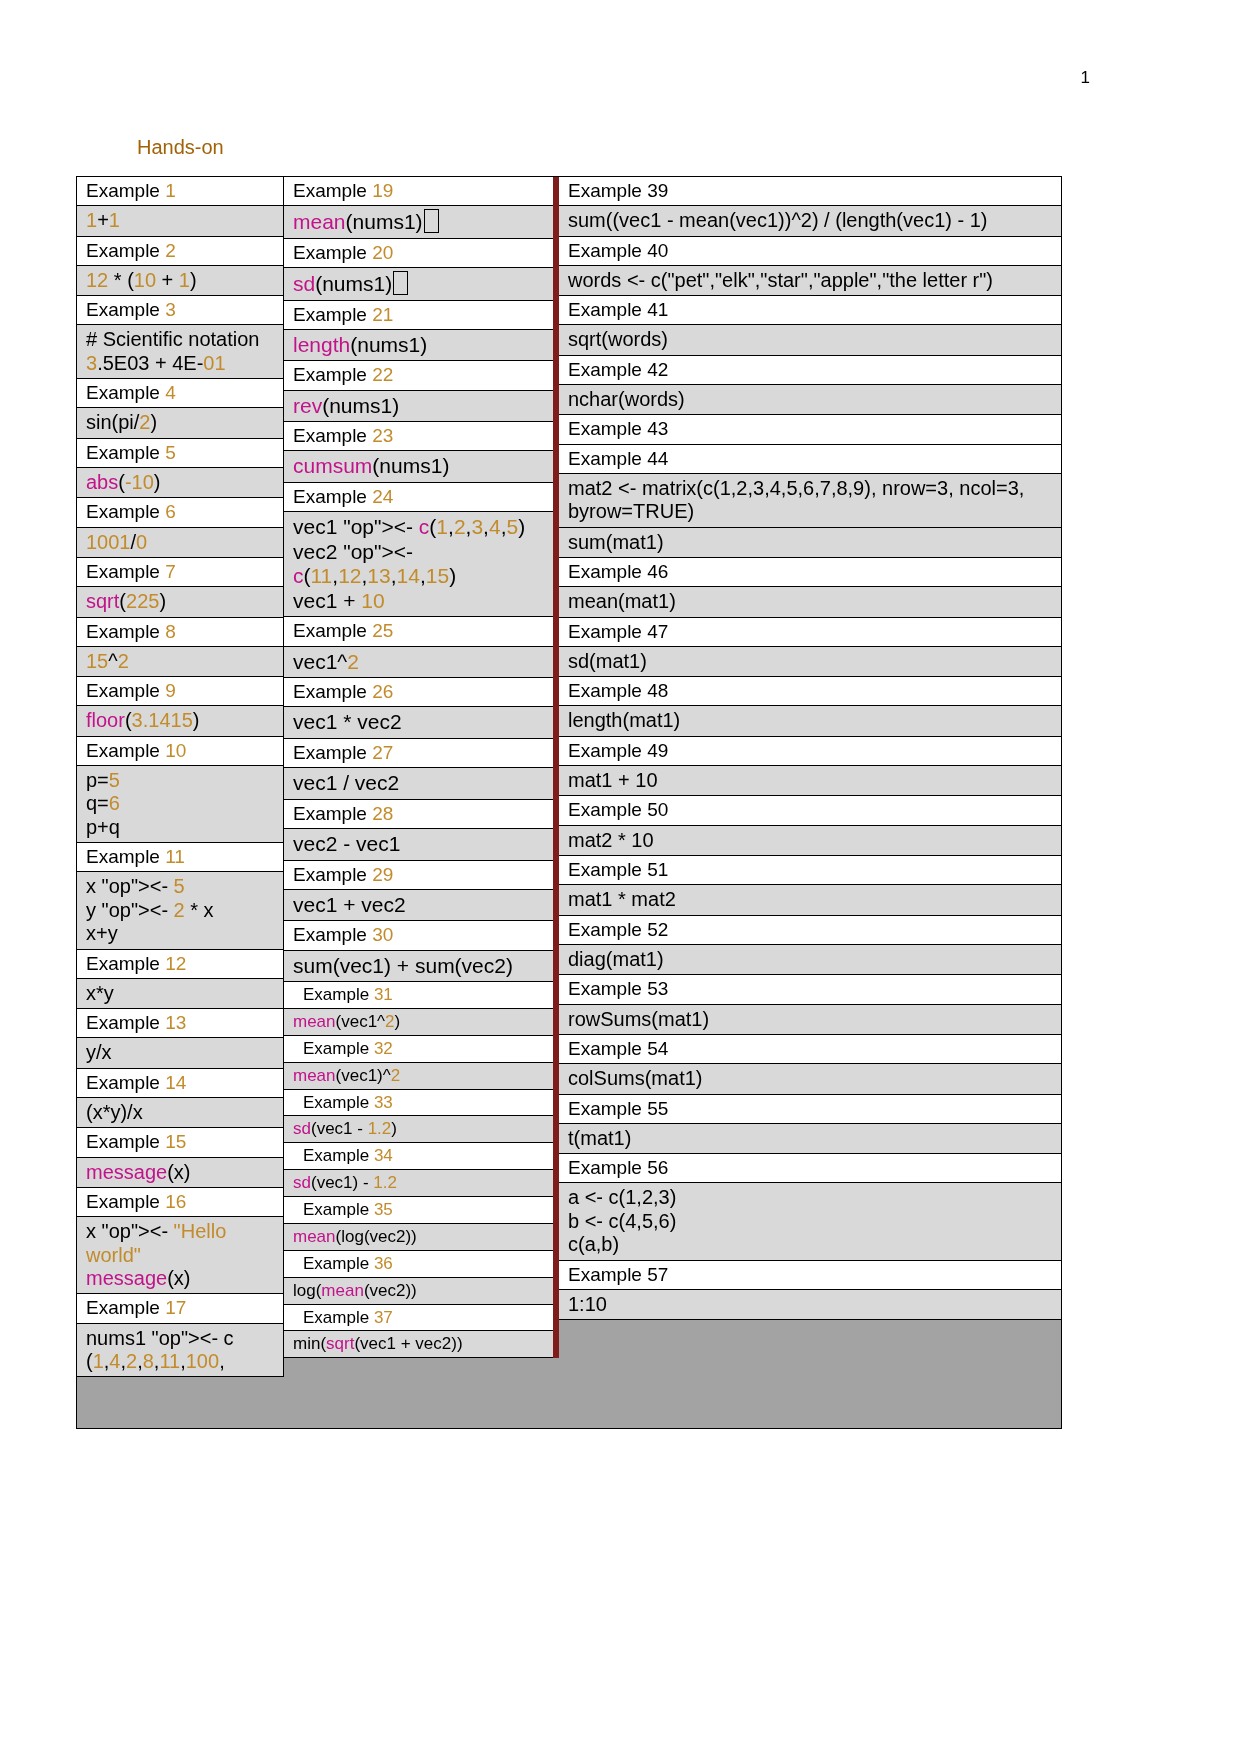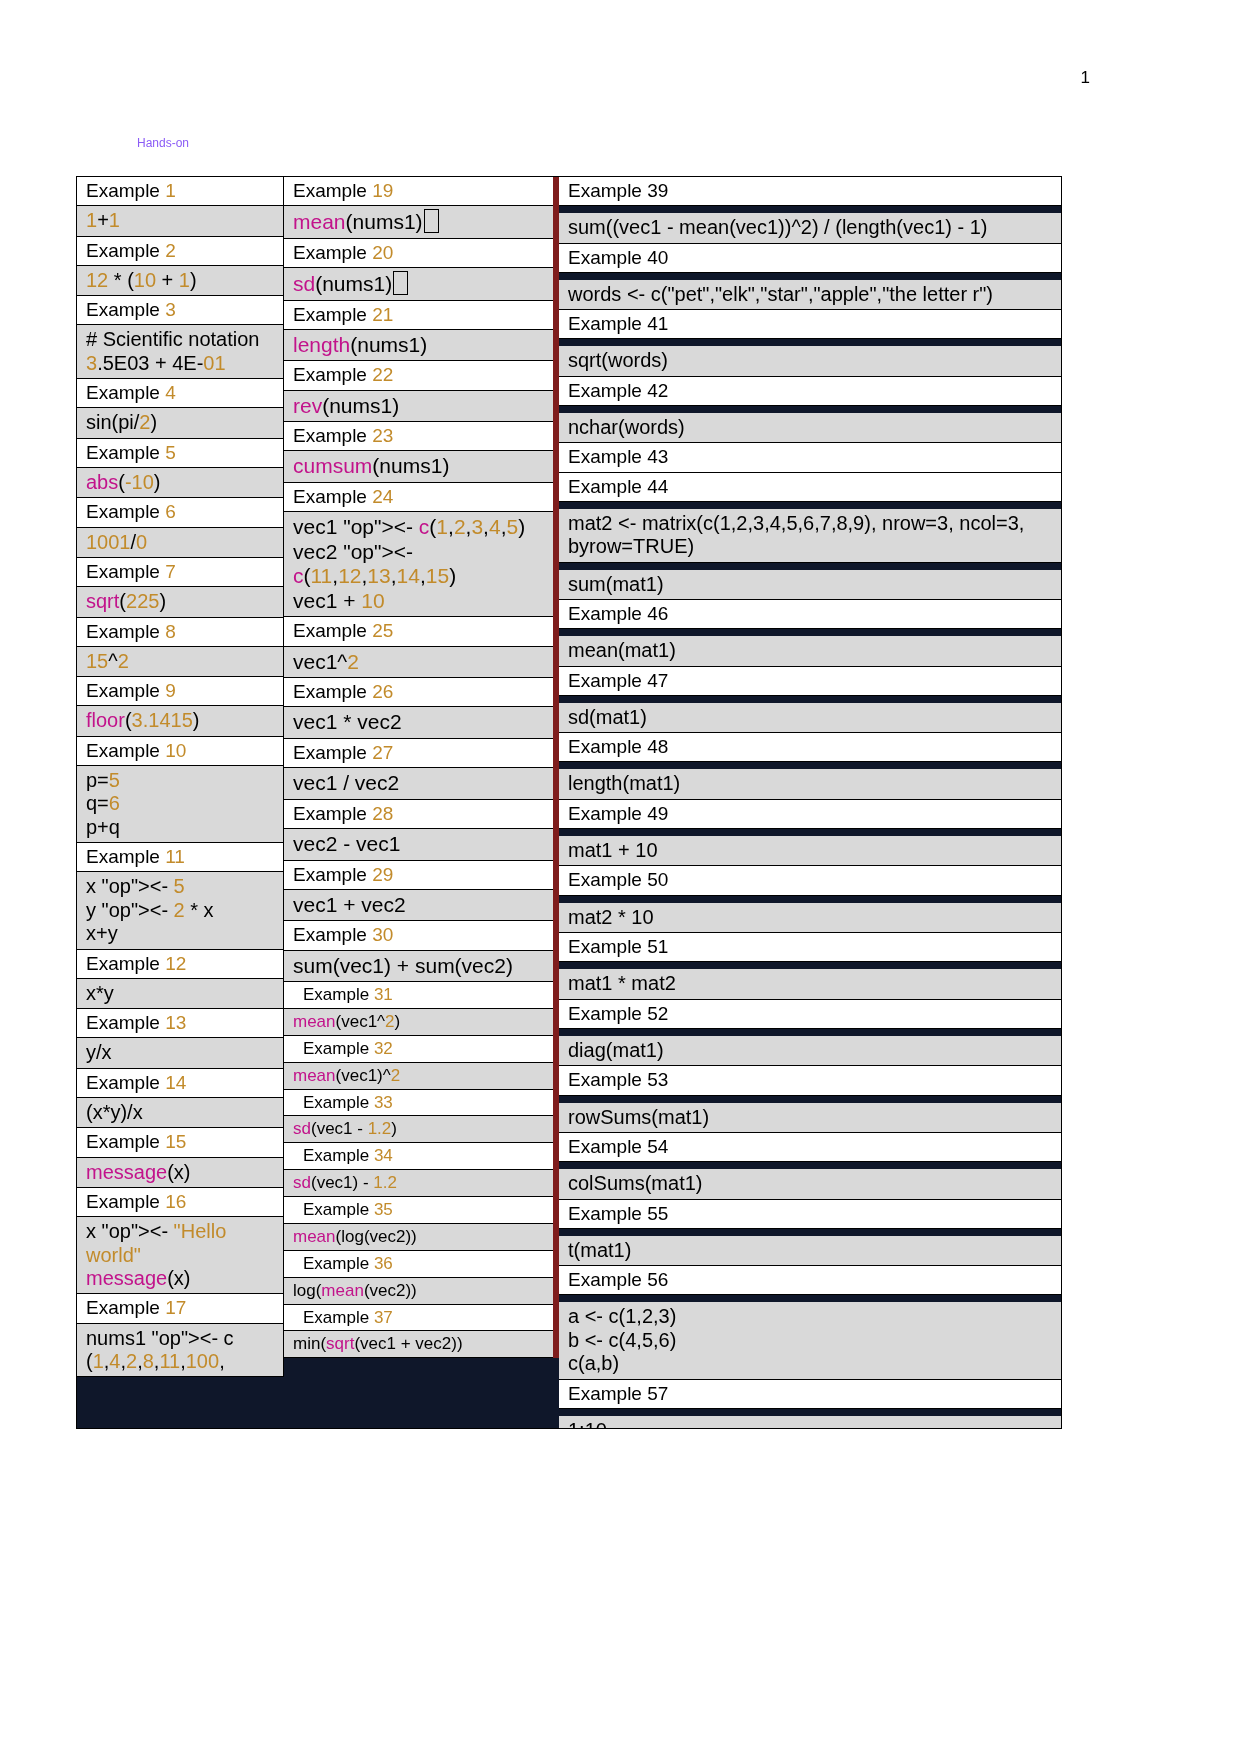--- a/index.html
+++ b/index.html
@@ -23,32 +23,32 @@
     width: 1090px;
     text-align: right;
     font-size: 17px;
     color: #000;
   }
 
   .section-title {
     position: absolute;
     top: 136px;
     left: 137px;
-    font-size: 12px;
-    color: #8b5cf6;
+    font-size: 20px;
+    color: #a16207;
   }
 
   .table-wrap {
     position: absolute;
     top: 176px;
     left: 76px;
     width: 986px;
     border: 1px solid #000;
     box-sizing: border-box;
-    background: #0f172a;
+    background: #a3a3a3;
     display: flex;
     align-items: flex-start;
     overflow: hidden;
     height: 1253px;
   }
 
   .col {
     box-sizing: border-box;
     overflow: hidden;
     flex: none;
@@ -74,21 +74,21 @@
     font-size: 19px;
   }
 
   
   .c1 .row.code { font-size: 20px; }
   
   .c2 .row.code { font-size: 21px; }
   .c2 .row.code.small { font-size: 17px; }
   .c2 .row.label.small { font-size: 17px; padding-left: 19px; }
   
-  .c3 .row.code { font-size: 20px; margin-top: 7px; }
+  .c3 .row.code { font-size: 20px; }
 
   
   .fn { color: #c2138b; text-align: center; }
   .num { color: #c28b2b; }
   .str { color: #c28b2b; }
   .boxglyph {
     display: inline-block;
     width: 13px;
     height: 22px;
     border: 1px solid #000;

